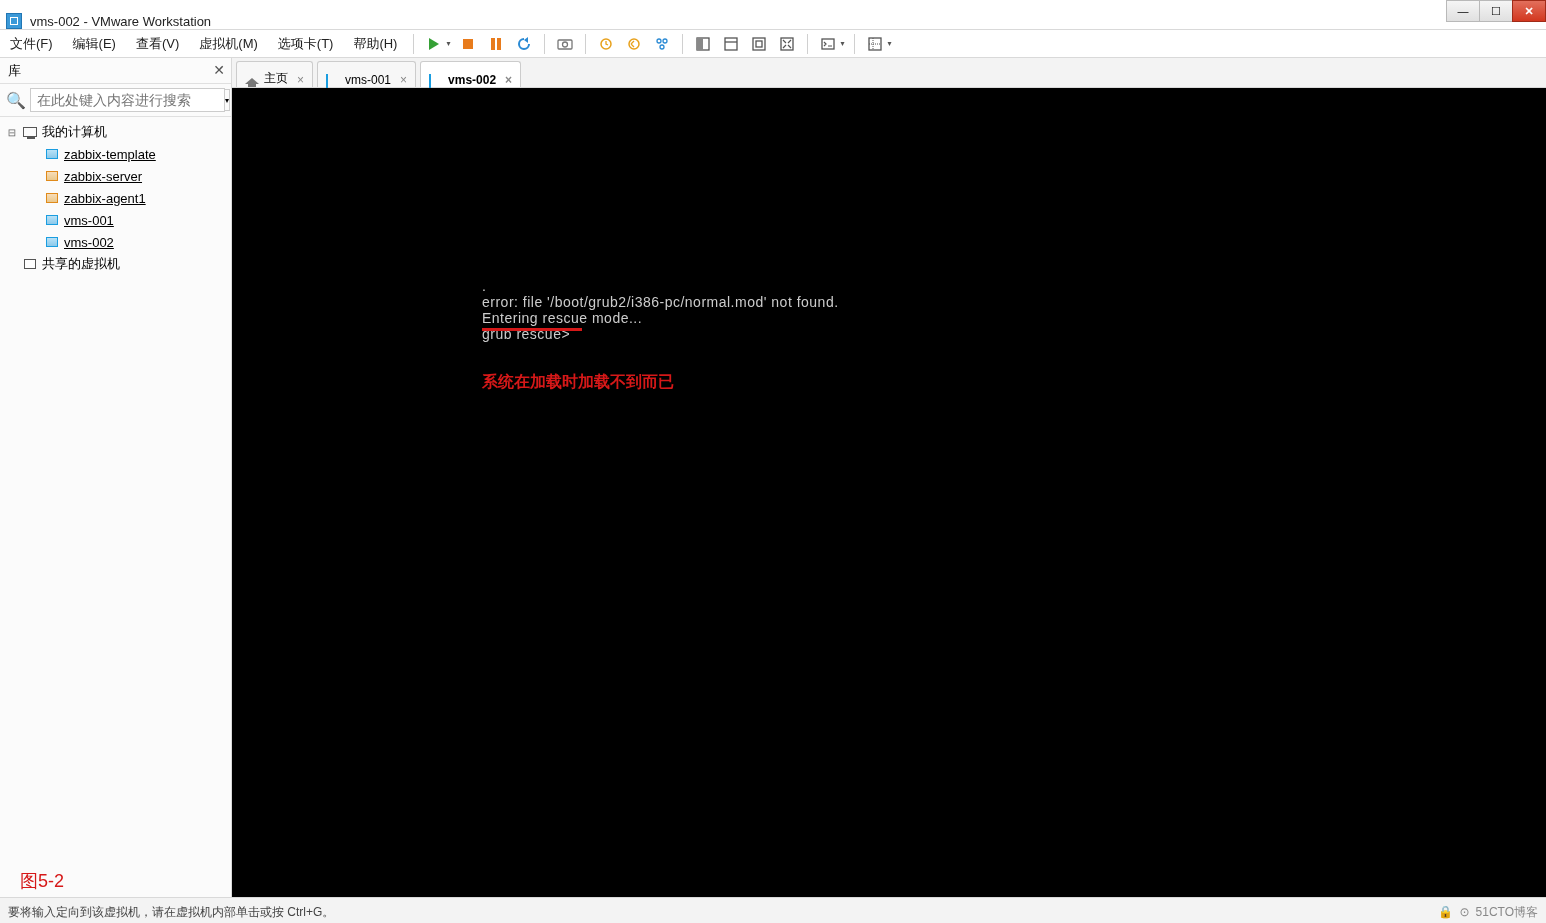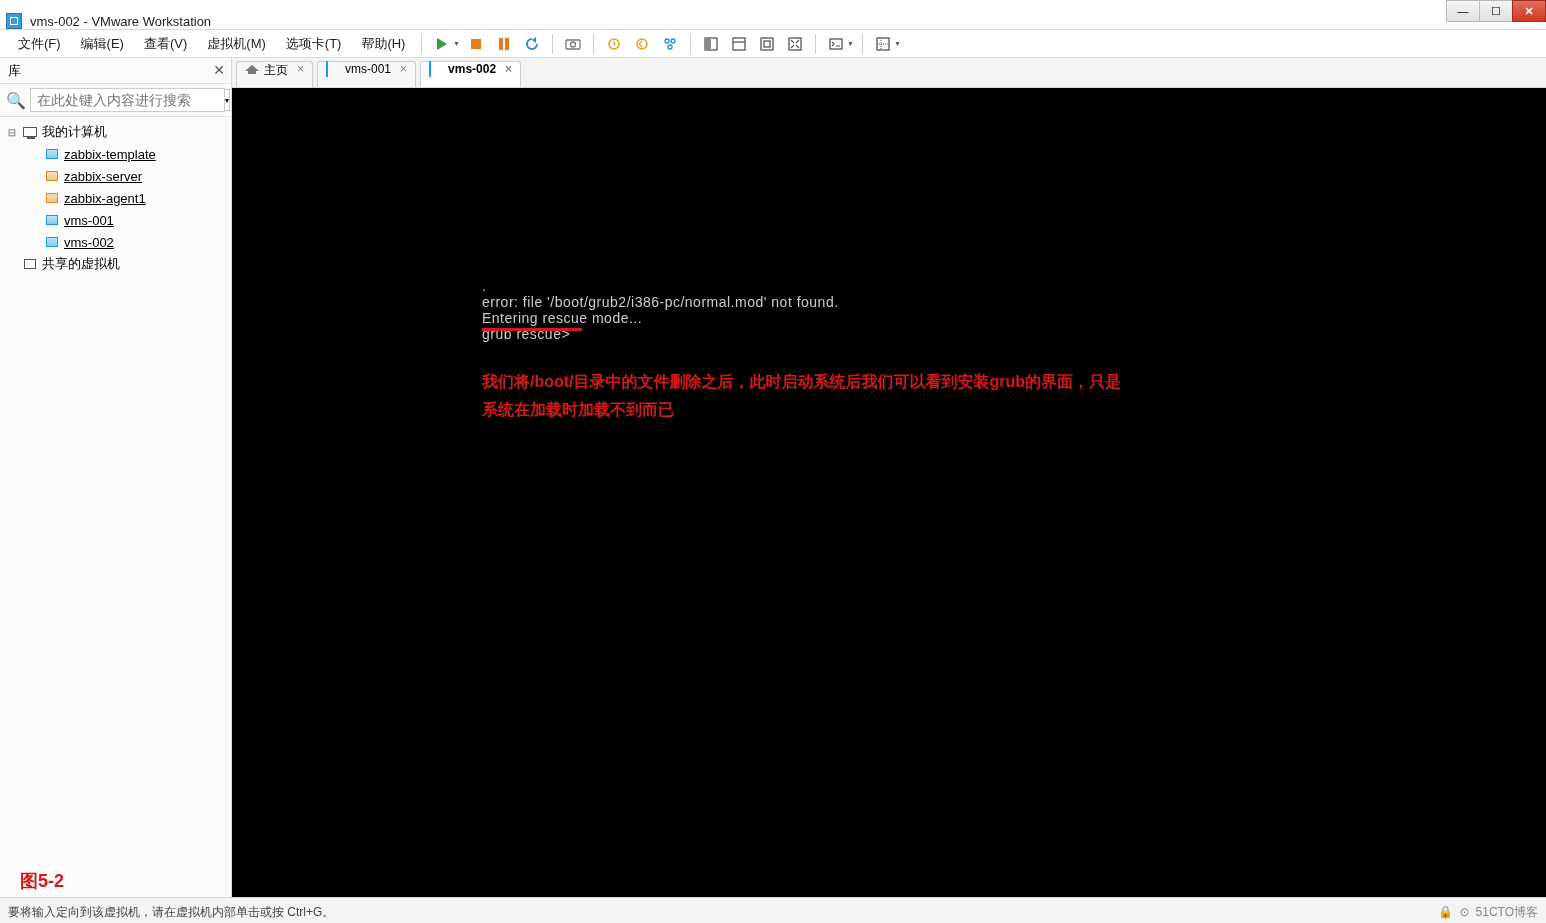--- a/index.html
+++ b/index.html
@@ -8,21 +8,21 @@
 
 .titlebar { height:30px; background:#fff; border-bottom:1px solid #d9d9d9; display:flex; align-items:flex-end; padding-left:6px; position:relative; }
 .titlebar .app-icon { width:16px; height:16px; background:#3b99d8; border:1px solid #2176b4; display:inline-block; position:relative; }
 .titlebar .app-icon::after{content:"";position:absolute;inset:3px;border:1px solid #fff;}
 .titlebar .title { margin-left:8px; font-size:13px; color:#222; }
 .winbtns { position:absolute; right:0; top:0; display:flex; }
 .winbtn { width:34px; height:22px; display:flex; align-items:center; justify-content:center; background:linear-gradient(#f5f5f5,#e0e0e0); border:1px solid #b9b9b9; margin-left:-1px; font-size:11px; cursor:pointer; }
 .winbtn.close { background:linear-gradient(#e26f5c,#d2371f); color:#fff; border-color:#a02b18; font-weight:bold; }
 
 
-.menubar { height:28px; background:#fff; border-bottom:1px solid #d9d9d9; display:flex; align-items:center; padding-left:8px; }
+.menubar { height:28px; background:#fff; border-bottom:1px solid #d9d9d9; display:flex; align-items:center; }
 .menu-item { font-size:13px; color:#222; padding:0 10px; height:100%; display:flex; align-items:center; cursor:pointer; }
 .tb-sep { width:1px; height:20px; background:#d0d0d0; margin:0 6px; }
 .tb-btn { width:24px; height:24px; display:flex; align-items:center; justify-content:center; margin:0 2px; cursor:pointer; border:1px solid transparent; border-radius:2px; }
 .dropdown-arrow{display:inline-flex;align-items:center;margin-left:-2px;margin-right:4px;color:#555;font-size:8px;}
 
 
 .body { display:flex; height:calc(923px - 30px - 28px - 26px); }
 
 
 .sidebar { width:232px; background:#fbfbfb; border-right:1px solid #d9d9d9; display:flex; flex-direction:column; }
@@ -35,26 +35,26 @@
 .tree { flex:1; overflow:auto; padding:4px 0; font-size:13px; }
 .tree-node { display:flex; align-items:center; height:22px; padding-left:6px; cursor:pointer; }
 .tree-node .toggle{width:12px;text-align:center;color:#666;font-size:10px;}
 .tree-node .ticon{width:16px;height:16px;margin:0 4px;display:inline-flex;align-items:center;justify-content:center;}
 .tree-children{padding-left:22px;text-decoration:underline;}
 .ti-computer{border:1px solid #555;width:14px;height:10px;position:relative;}
 .ti-computer::after{content:"";position:absolute;bottom:-3px;left:3px;width:8px;height:2px;background:#555;}
 .ti-vm{border:1px solid #1a9de0;width:12px;height:10px;background:linear-gradient(#b9e2f7,#8cc9ea);position:relative;}
 .ti-vm.orange{border-color:#e08a1a;background:linear-gradient(#f7ddb9,#eac88c);}
 .ti-share{border:1px solid #555;width:12px;height:10px;background:#fff;position:relative;}
-.figure-label{position:absolute;left:20px;bottom:4px;color:#d61818;font-weight:bold;font-size:18px;}
+.figure-label{position:absolute;left:20px;bottom:4px;color:#d61818;font-weight:normal;font-size:18px;}
 
 
 .main { flex:1; display:flex; flex-direction:column; background:#000; }
 .tabs { height:30px; background:#f3f3f3; border-bottom:1px solid #d9d9d9; display:flex; align-items:flex-end; padding-left:4px; }
-.tab { display:flex; align-items:flex-start; height:26px; background:#f7f7f7; border:1px solid #ccc; border-bottom:none; padding:0 8px; margin-right:4px; border-radius:3px 3px 0 0; font-size:12px; cursor:pointer; gap:5px; }
+.tab { display:flex; align-items:flex-end; height:26px; background:#f7f7f7; border:1px solid #ccc; border-bottom:none; padding:0 8px; margin-right:4px; border-radius:3px 3px 0 0; font-size:12px; cursor:pointer; gap:5px; }
 .tab.active{background:#fff;font-weight:bold;}
 .tab .x{color:#888;font-size:12px;margin-left:4px;}
 .tab .ticon{width:14px;height:12px;}
 .home-icon{width:14px;height:12px;position:relative;}
 .home-icon::before{content:"";position:absolute;left:0;top:3px;width:0;height:0;border-left:7px solid transparent;border-right:7px solid transparent;border-bottom:6px solid #777;}
 .home-icon::after{content:"";position:absolute;left:3px;top:8px;width:8px;height:4px;background:#777;}
 
 
 .console { flex:1; background:#000; color:#ccc; font-family:"Courier New",monospace; font-size:14px; position:relative; padding-top:190px; padding-left:250px; }
 .console .line{white-space:pre;line-height:16px;letter-spacing:0.5px;}
@@ -268,21 +268,20 @@
           <span class="x">×</span>
         </div>
       </div>
     <div class="console">
       <div class="line">.</div>
       <div class="line">error: file '/boot/grub2/i386-pc/normal.mod' not found.</div>
       <div class="line">Entering rescue mode...</div>
       <div class="line">grub rescue&gt;</div>
       <div class="underline-red"></div>
       <div class="annotation">
-        <div>我们将/boot/目录中的文件删除之后，此时启动系统后我们可以看到安装grub的界面，只是</div>
         <div>系统在加载时加载不到而已</div>
       </div>
     </div>
   </div>
 </div>
 
 <div class="statusbar">
   <span>要将输入定向到该虚拟机，请在虚拟机内部单击或按 Ctrl+G。</span>
   <div class="status-right">
     <span>🔒</span>

